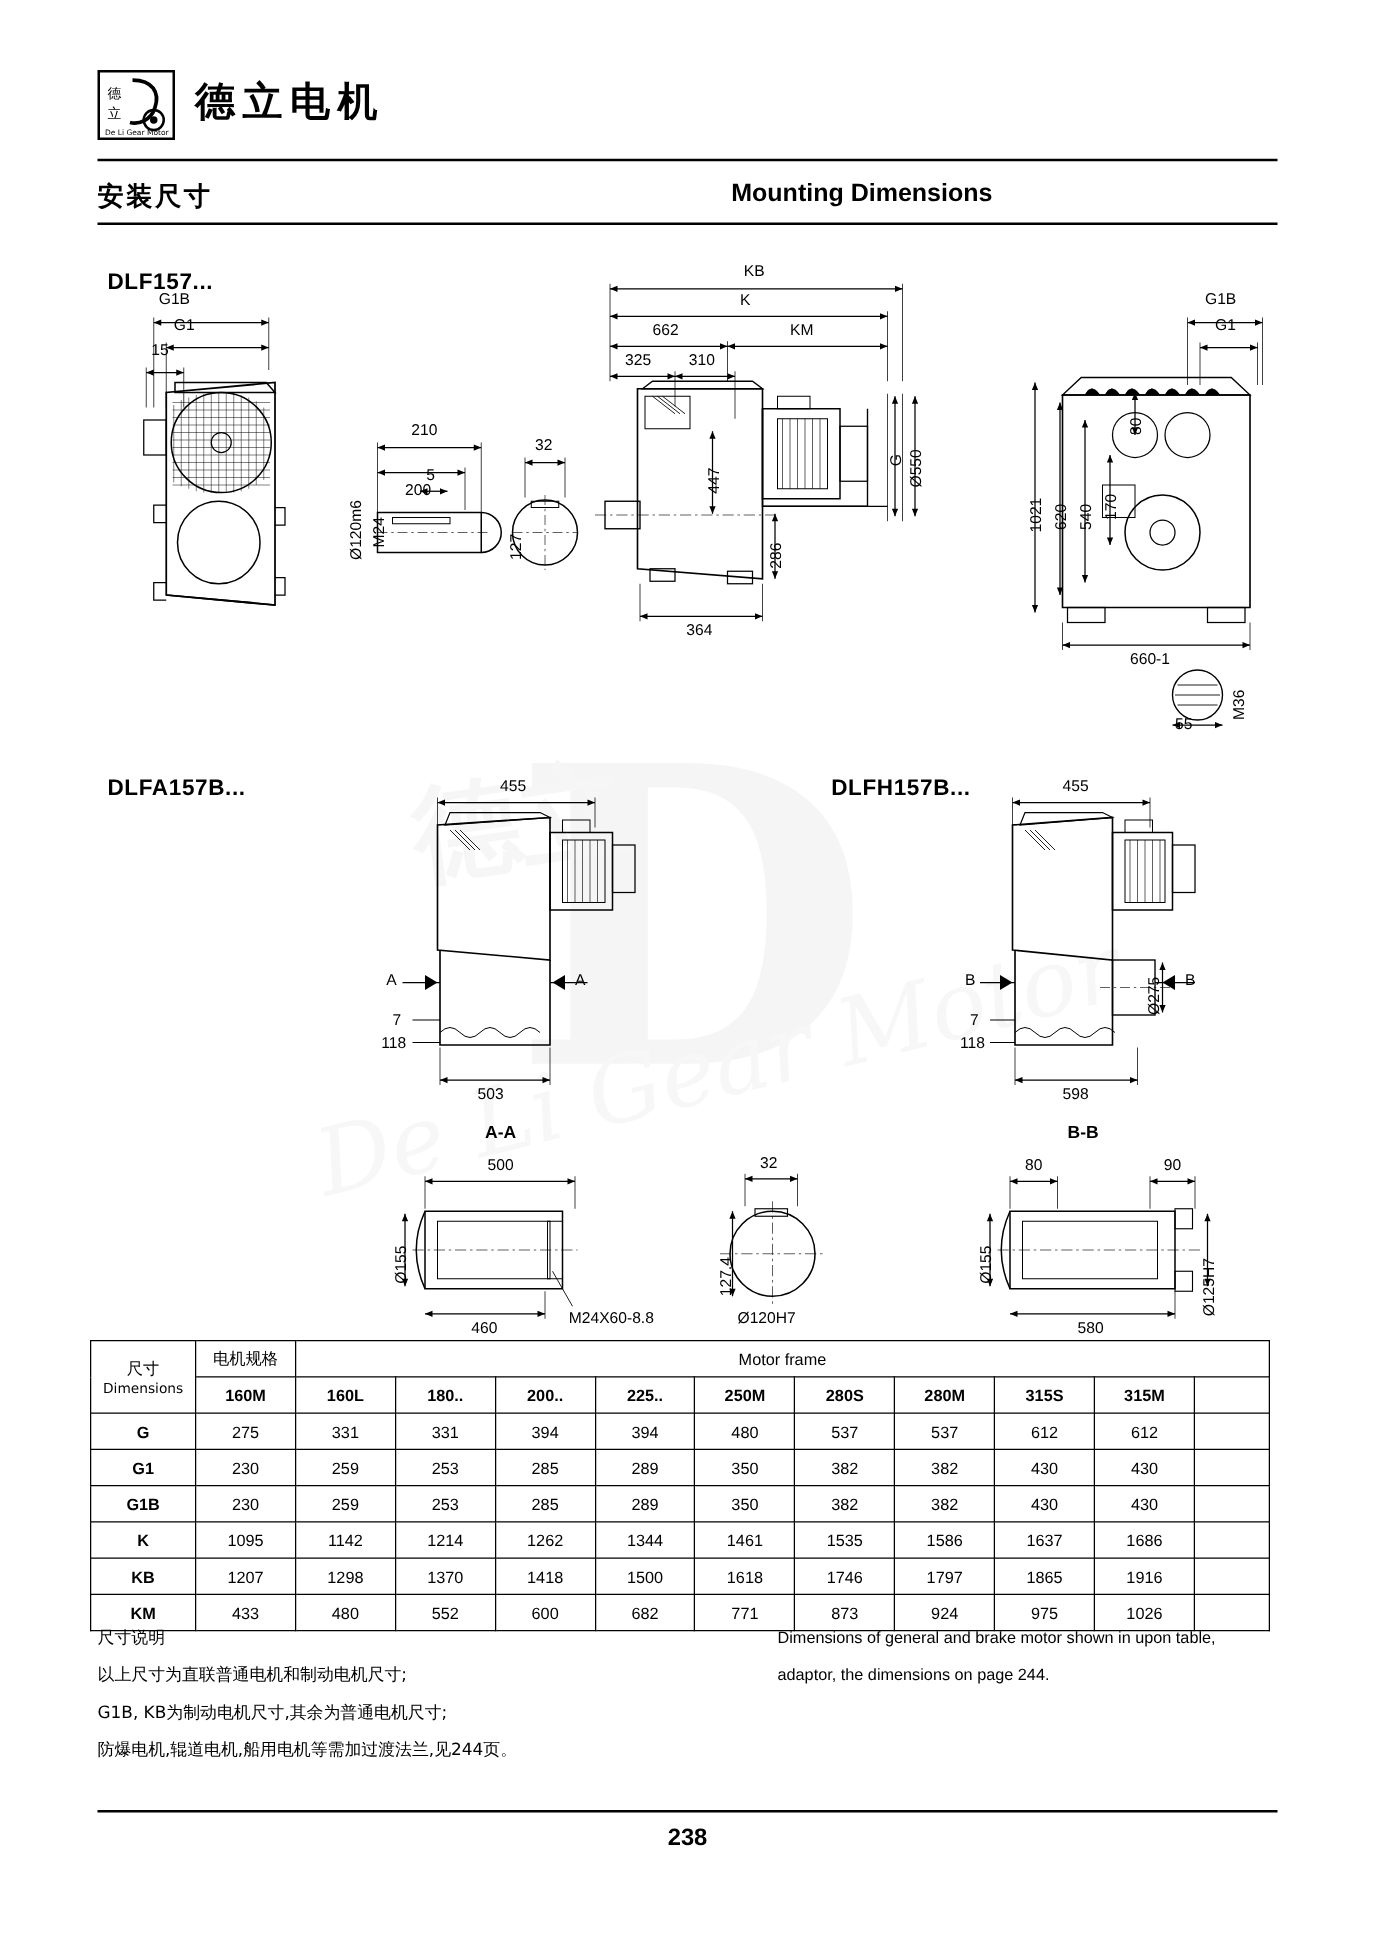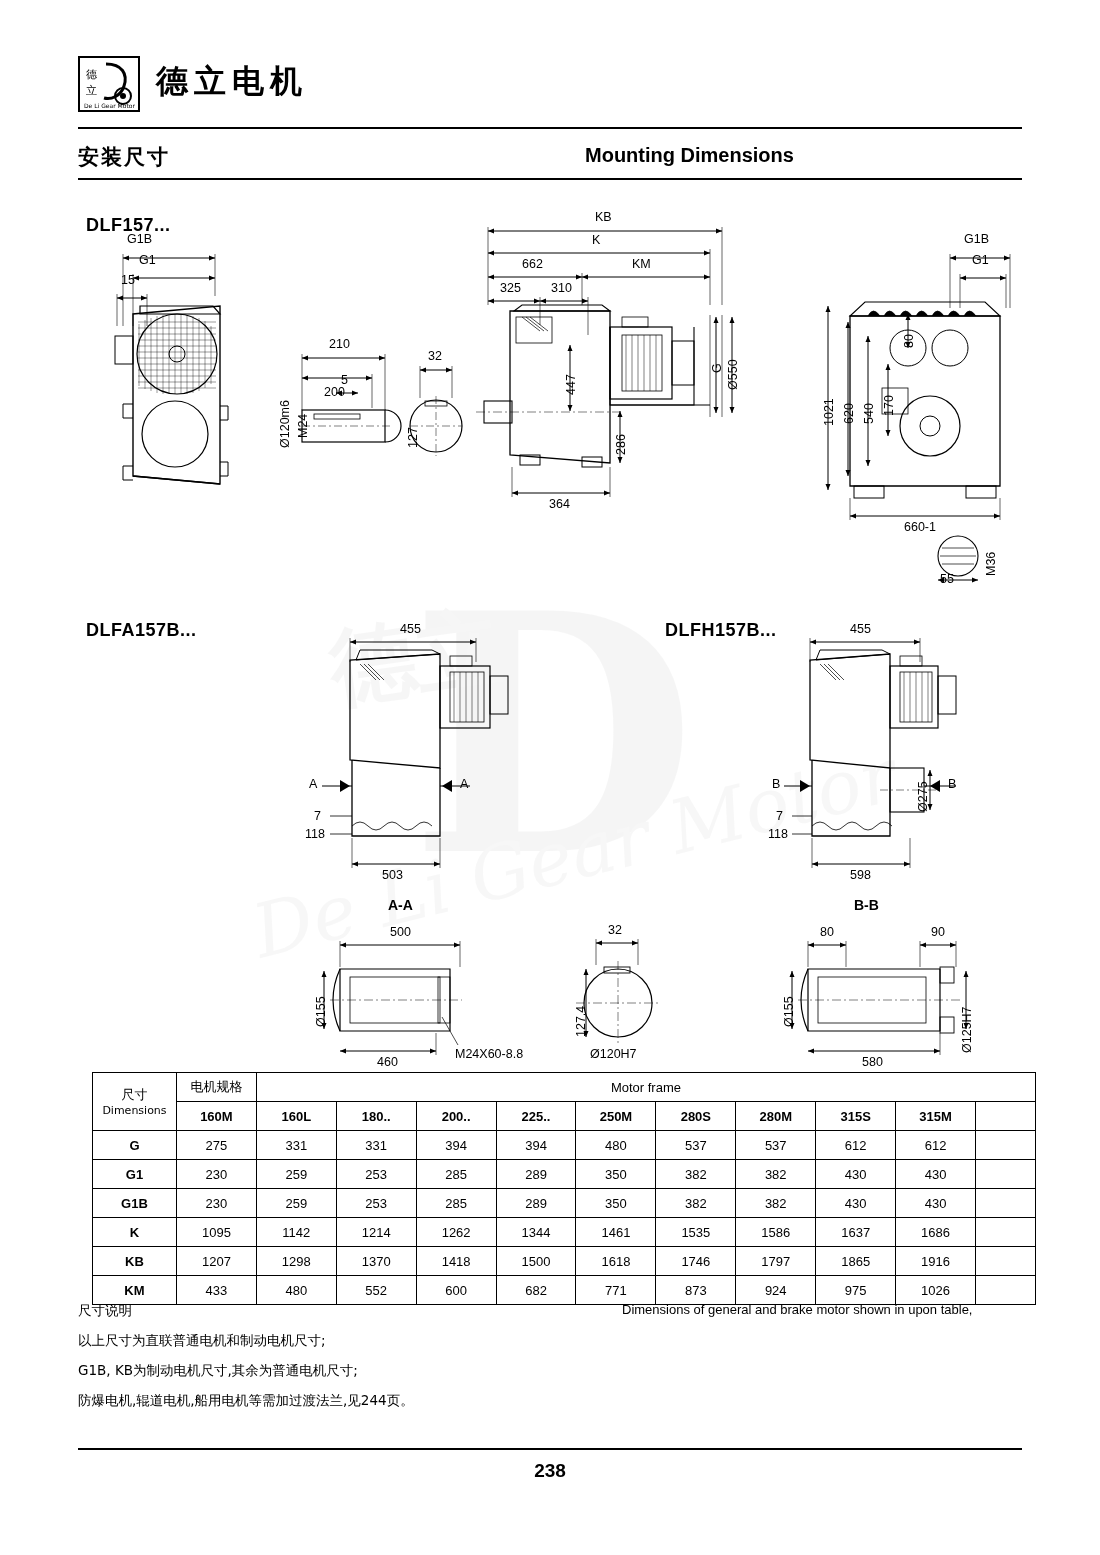--- a/index.html
+++ b/index.html
@@ -33,21 +33,21 @@
      font-family:"DejaVu Serif",serif;font-style:italic;transform:rotate(-14deg);}
 
   
   .lbl{position:absolute;font-size:12.5px;color:#000;white-space:nowrap;}
   .lbl.b{font-weight:bold;text-align:right;}
   .vlbl{position:absolute;font-size:12.5px;white-space:nowrap;
      transform:rotate(-90deg);transform-origin:left top;}
   .model{position:absolute;font-size:18px;font-weight:bold;letter-spacing:.5px;}
 
   
-  .tbl{position:absolute;left:92px;top:1072px;width:944px;border-collapse:collapse;}
+  .tbl{position:absolute;left:72px;top:1072px;width:944px;border-collapse:collapse;}
   .tbl td,.tbl th{border:1px solid #000;font-size:13px;text-align:center;
      height:28px;padding:0;font-weight:normal;}
   .tbl .hdr-cn{font-family:"DejaVu Sans",sans-serif;font-size:13px;}
   .tbl .rowlabel{font-weight:bold;}
   .tbl .colhdr{font-weight:bold;}
   .tbl .motorframe{font-size:13px;}
 
   
   .notes-l{position:absolute;left:78px;top:1295px;width:440px;
      font-family:"DejaVu Sans",sans-serif;font-size:13.5px;line-height:30px;}
@@ -638,17 +638,18 @@
   </table>
 
   <div class="notes-l">
     <div>尺寸说明</div>
     <div>以上尺寸为直联普通电机和制动电机尺寸;</div>
     <div>G1B, KB为制动电机尺寸,其余为普通电机尺寸;</div>
     <div>防爆电机,辊道电机,船用电机等需加过渡法兰,见244页。</div>
   </div>
   <div class="notes-r">
     <div>Dimensions of general and brake motor shown in upon table,</div>
+    <div>adaptor, the dimensions on page 244.</div>
   </div>
 
   <div class="rule-bottom"></div>
   <div class="pageno">238</div>
 </div>
 
 </body></html>

